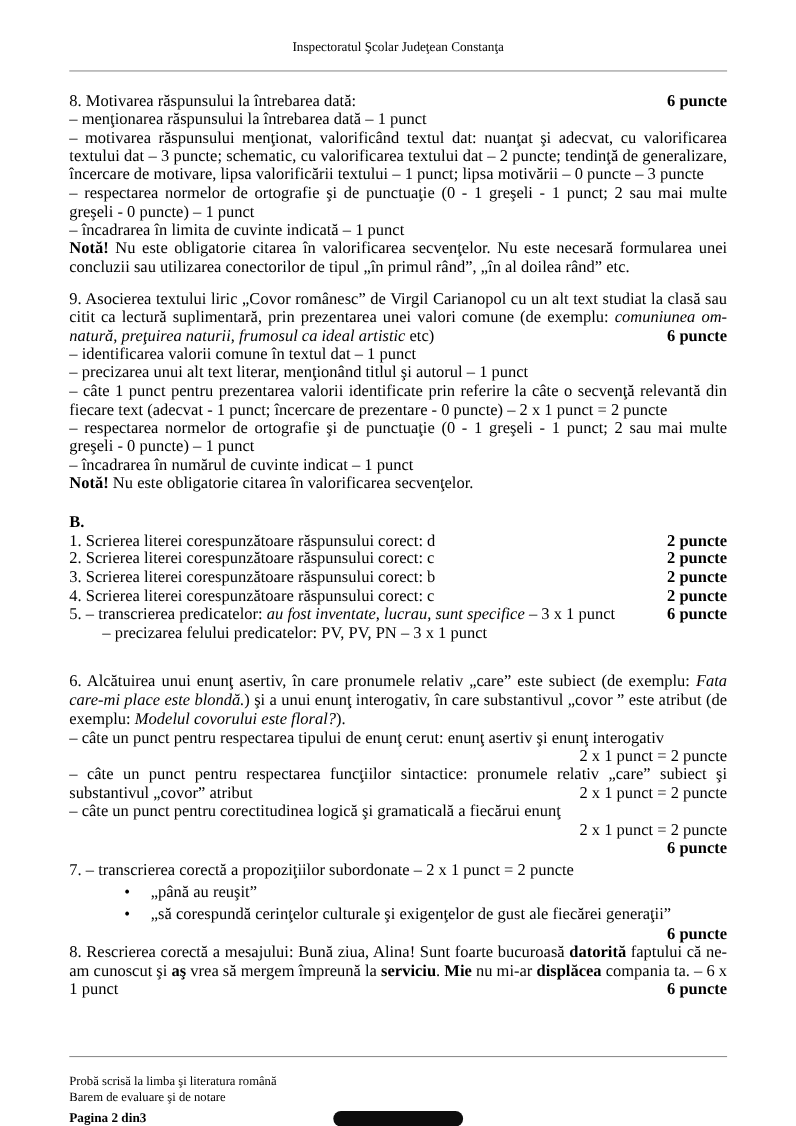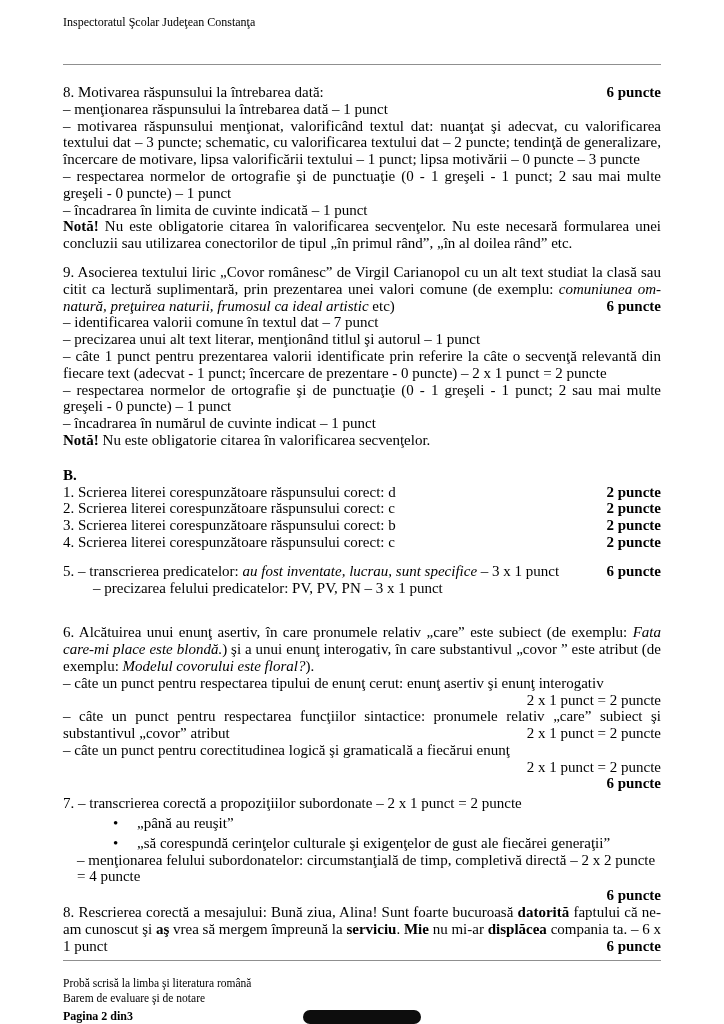--- a/index.html
+++ b/index.html
@@ -7,22 +7,22 @@
   .page {
     position: relative;
     width: 724px; height: 1024px;
     margin: 0 auto;
     background: #ffffff;
     overflow: hidden;
     font-family: "Liberation Serif", serif;
     color: #000;
   }
   .doc-header {
-    position: absolute; top: 15px; left: 63px; width: 598px;
-    text-align: left; font-size: 12px;
+    position: absolute; top: 35px; left: 63px; width: 598px;
+    text-align: center; font-size: 12px;
   }
   .rule {
     position: absolute; left: 63px; width: 598px; height: 0;
     border-top: 1px solid #8f8f8f;
   }
   .rule-top { top: 64px; }
   .rule-bottom { top: 960px; }
   .doc-body {
     position: absolute; top: 84px; left: 63px; width: 598px;
     font-size: 15px; line-height: 16.8px;
@@ -52,44 +52,43 @@
   <div class="rule rule-top"></div>
 
   <div class="doc-body">
       <div class="block"><span class="">8. Motivarea răspunsului la întrebarea dată:</span><span class="score b">6 puncte</span></div>
       <div class="block"><span class="">– menţionarea răspunsului la întrebarea dată – 1 punct</span></div>
       <div class="block al-justify"><span class="">– motivarea răspunsului menţionat, valorificând textul dat: nuanţat şi adecvat, cu valorificarea textului dat – 3 puncte; schematic, cu valorificarea textului dat – 2 puncte; tendinţă de generalizare, încercare de motivare, lipsa valorificării textului – 1 punct; lipsa motivării – 0 puncte – 3 puncte</span></div>
       <div class="block al-justify"><span class="">– respectarea normelor de ortografie şi de punctuaţie (0 - 1 greşeli - 1 punct; 2 sau mai multe greşeli - 0 puncte) – 1 punct</span></div>
       <div class="block"><span class="">– încadrarea în limita de cuvinte indicată – 1 punct</span></div>
       <div class="block al-justify"><span class="b">Notă!</span><span class=""> Nu este obligatorie citarea în valorificarea secvenţelor. Nu este necesară formularea unei concluzii sau utilizarea conectorilor de tipul „în primul rând”, „în al doilea rând” etc.</span></div>
       <div class="block al-justify" style="margin-top: 12px;"><span class="">9. Asocierea textului liric „Covor românesc” de Virgil Carianopol cu un alt text studiat la clasă sau citit ca lectură suplimentară, prin prezentarea unei valori comune (de exemplu: </span><span class="i">comuniunea om-natură, preţuirea naturii, frumosul ca ideal artistic</span><span class=""> etc)</span><span class="score b">6 puncte</span></div>
-      <div class="block"><span class="">– identificarea valorii comune în textul dat – 7 punct</span></div>
+      <div class="block"><span class="">– identificarea valorii comune în textul dat – 1 punct</span></div>
       <div class="block"><span class="">– precizarea unui alt text literar, menţionând titlul şi autorul – 1 punct</span></div>
       <div class="block al-justify"><span class="">– câte 1 punct pentru prezentarea valorii identificate prin referire la câte o secvenţă relevantă din fiecare text (adecvat - 1 punct; încercare de prezentare - 0 puncte) – 2 x 1 punct = 2 puncte</span></div>
       <div class="block al-justify"><span class="">– respectarea normelor de ortografie şi de punctuaţie (0 - 1 greşeli - 1 punct; 2 sau mai multe greşeli - 0 puncte) – 1 punct</span></div>
       <div class="block"><span class="">– încadrarea în numărul de cuvinte indicat – 1 punct</span></div>
       <div class="block"><span class="b">Notă!</span><span class=""> Nu este obligatorie citarea în valorificarea secvenţelor.</span></div>
       <div class="block" style="margin-top: 18px;"><span class="b">B.</span></div>
       <div class="block"><span class="">1. Scrierea literei corespunzătoare răspunsului corect: d</span><span class="score b">2 puncte</span></div>
       <div class="block"><span class="">2. Scrierea literei corespunzătoare răspunsului corect: c</span><span class="score b">2 puncte</span></div>
       <div class="block"><span class="">3. Scrierea literei corespunzătoare răspunsului corect: b</span><span class="score b">2 puncte</span></div>
       <div class="block"><span class="">4. Scrierea literei corespunzătoare răspunsului corect: c</span><span class="score b">2 puncte</span></div>
-      <div class="block" style="margin-top: 12px;"><span class="">5. – transcrierea predicatelor: </span><span class="i">au fost inventate, lucrau, sunt specifice</span><span class=""> – 3 x 1 punct</span><span class="score b">6 puncte</span></div>
+      <div class="block" style=""><span class="">5. – transcrierea predicatelor: </span><span class="i">au fost inventate, lucrau, sunt specifice</span><span class=""> – 3 x 1 punct</span><span class="score b">6 puncte</span></div>
       <div class="block" style="padding-left: 30px;"><span class="">– precizarea felului predicatelor: PV, PV, PN – 3 x 1 punct</span></div>
       <div class="block al-justify" style="margin-top: 28px;"><span class="">6. Alcătuirea unui enunţ asertiv, în care pronumele relativ „care” este subiect (de exemplu: </span><span class="i">Fata care-mi place este blondă.</span><span class="">) şi a unui enunţ interogativ, în care substantivul „covor ” este atribut (de exemplu: </span><span class="i">Modelul covorului este floral?</span><span class="">).</span></div>
       <div class="block"><span class="">– câte un punct pentru respectarea tipului de enunţ cerut: enunţ asertiv şi enunţ interogativ</span></div>
       <div class="block al-right"><span class="">2 x 1 punct = 2 puncte</span></div>
       <div class="block al-justify"><span class="">– câte un punct pentru respectarea funcţiilor sintactice: pronumele relativ „care” subiect şi substantivul „covor” atribut</span><span class="score">2 x 1 punct = 2 puncte</span></div>
       <div class="block"><span class="">– câte un punct pentru corectitudinea logică şi gramaticală a fiecărui enunţ</span></div>
       <div class="block al-right"><span class="">2 x 1 punct = 2 puncte</span></div>
       <div class="block al-right"><span class="b">6 puncte</span></div>
       <div class="block" style="margin-top: 3px;"><span class="">7. – transcrierea corectă a propoziţiilor subordonate – 2 x 1 punct = 2 puncte</span></div>
       <div class="block bulleted" style="margin-top: 3px; padding-left: 50px;"><span class="bullet">•</span><span class="">„până au reuşit”</span></div>
       <div class="block bulleted" style="margin-top: 3px; padding-left: 50px;"><span class="bullet">•</span><span class="">„să corespundă cerinţelor culturale şi exigenţelor de gust ale fiecărei generaţii”</span></div>
-      <div class="block" style="padding-left: 14px;"><span class="">– menţionarea felului subordonatelor: circumstanţială de timp, completivă directă – 2 x 2 puncte = 4 puncte</span></div>
       <div class="block al-right" style="margin-top: 2px;"><span class="b">6 puncte</span></div>
       <div class="block al-justify"><span class="">8. Rescrierea corectă a mesajului: Bună ziua, Alina! Sunt foarte bucuroasă </span><span class="b">datorită</span><span class=""> faptului că ne-am cunoscut şi </span><span class="b">aş</span><span class=""> vrea să mergem împreună la </span><span class="b">serviciu</span><span class="">. </span><span class="b">Mie</span><span class=""> nu mi-ar </span><span class="b">displăcea</span><span class=""> compania ta. – 6 x 1 punct</span><span class="score b">6 puncte</span></div>
     </div>
 
   <div class="rule rule-bottom"></div>
   <div class="doc-footer">
     <div>Probă scrisă la limba şi literatura română</div>
     <div>Barem de evaluare şi de notare</div>
     <div class="footer-page">Pagina 2 din3</div>
   </div>

